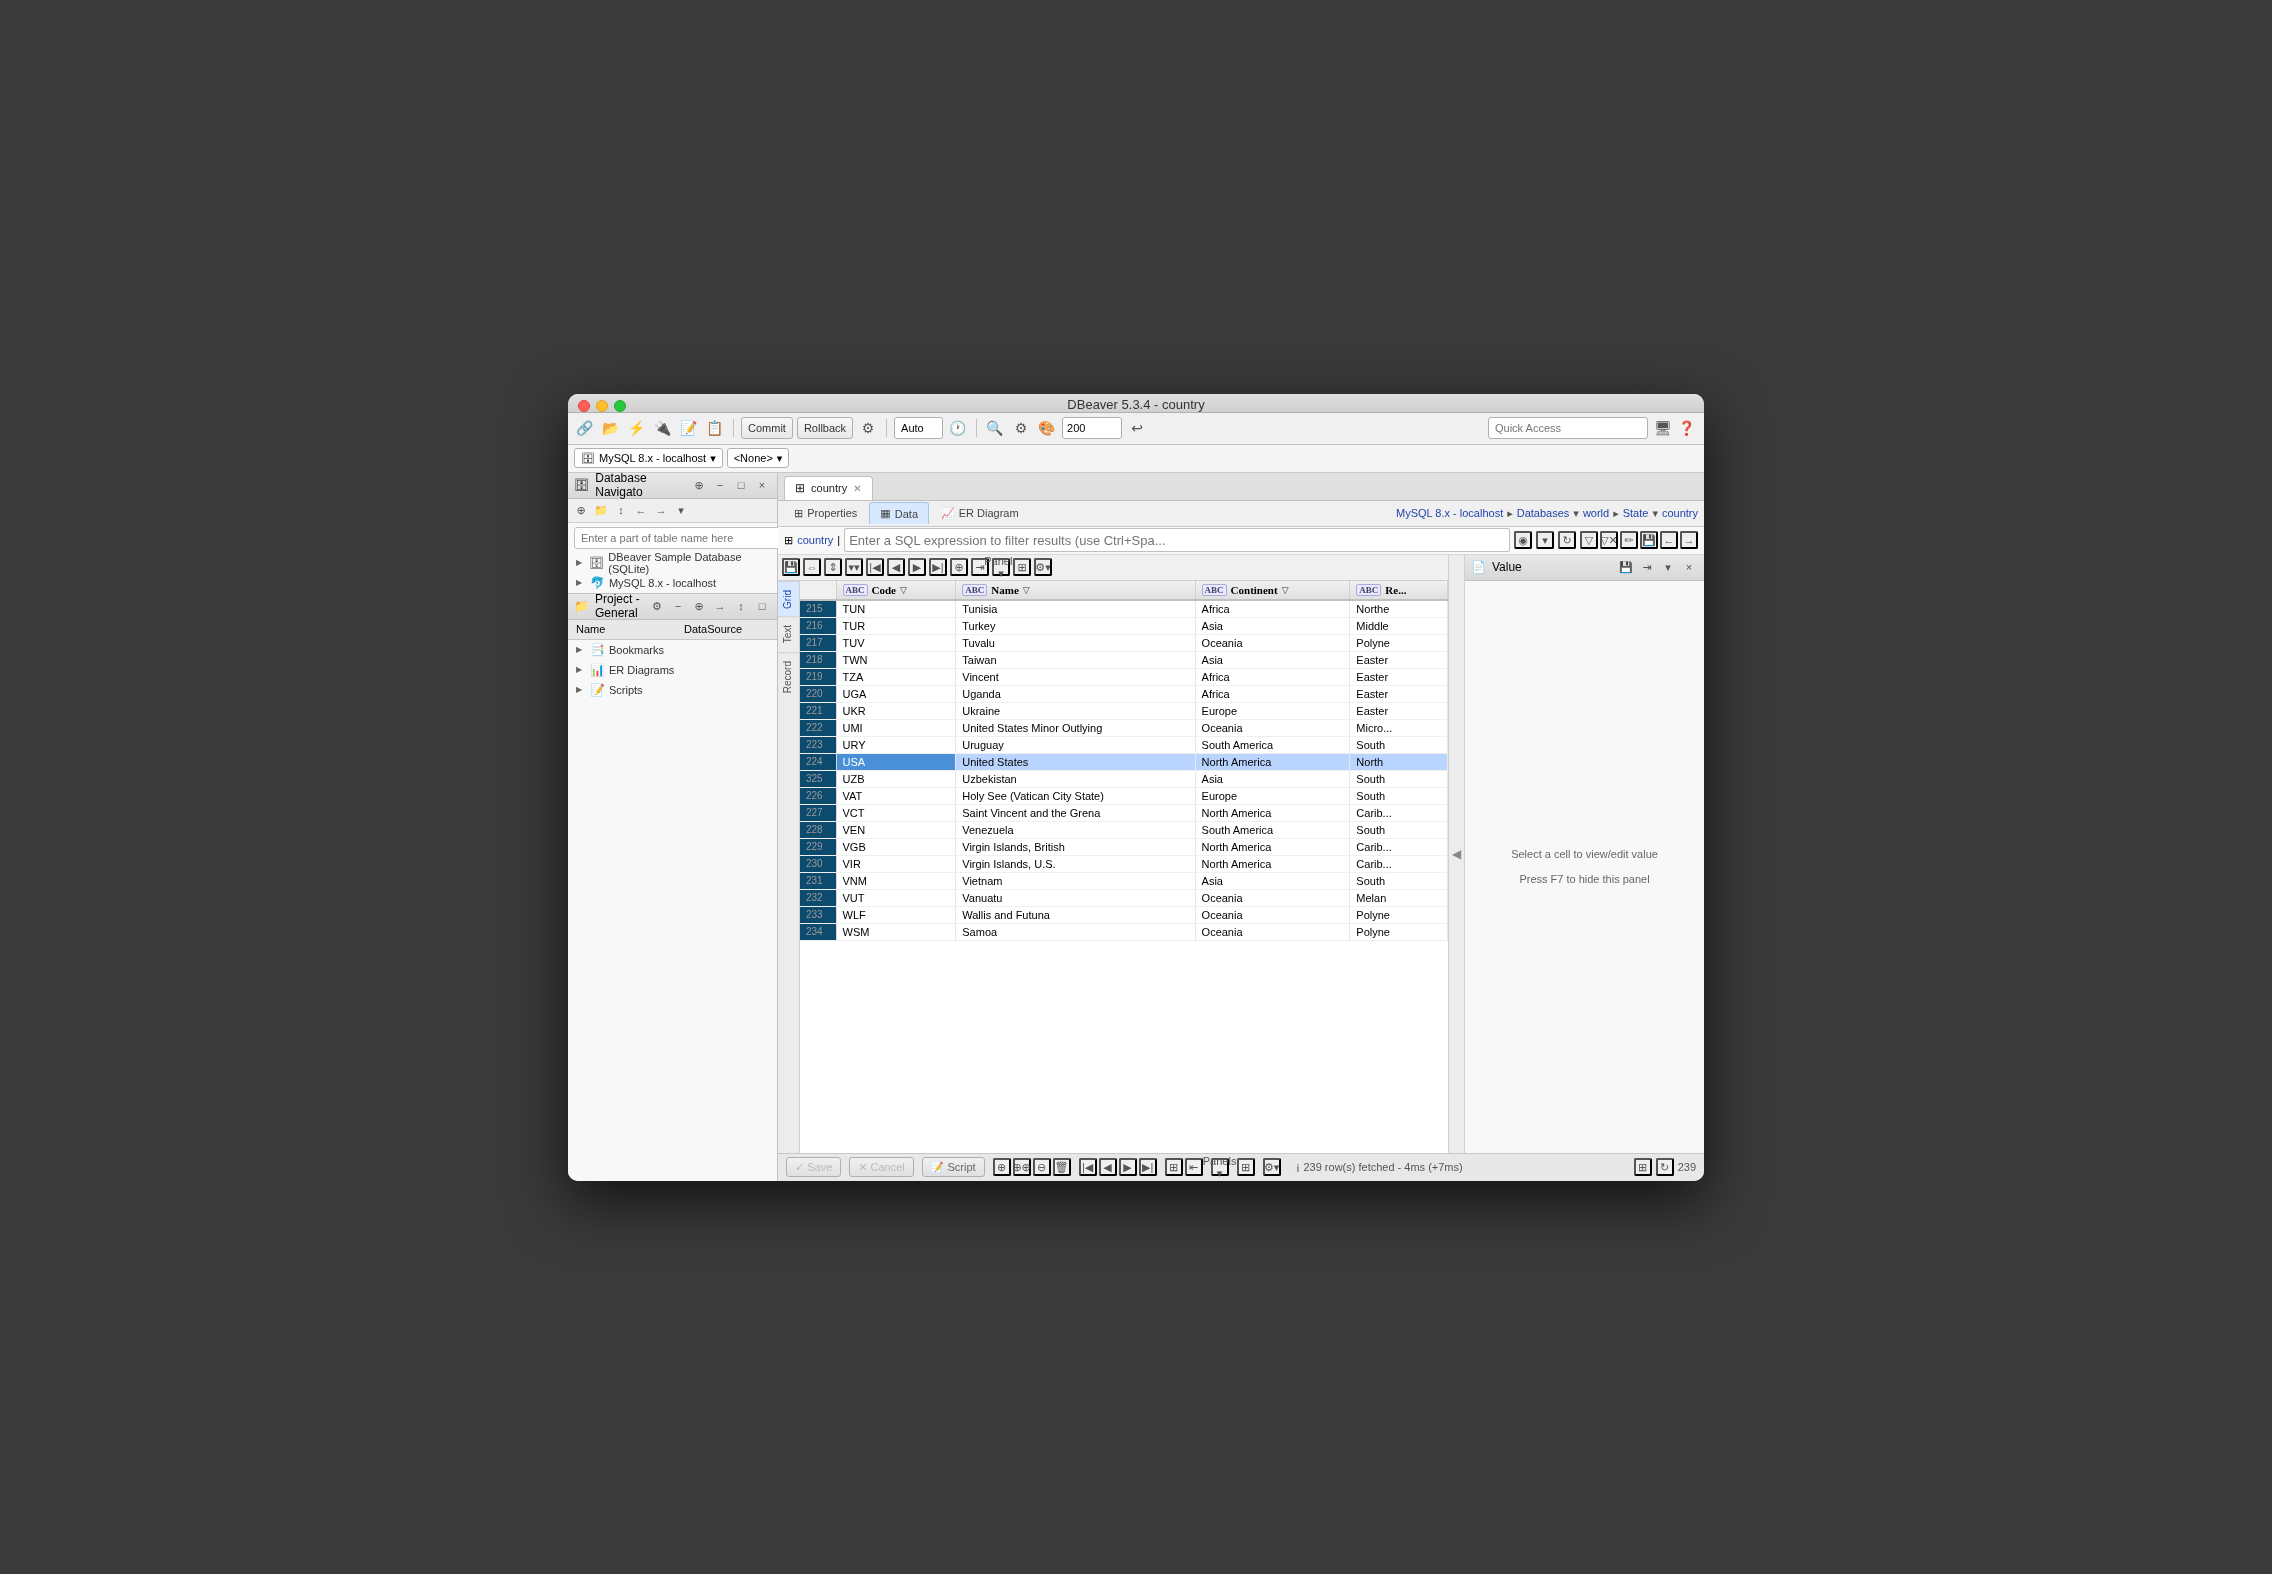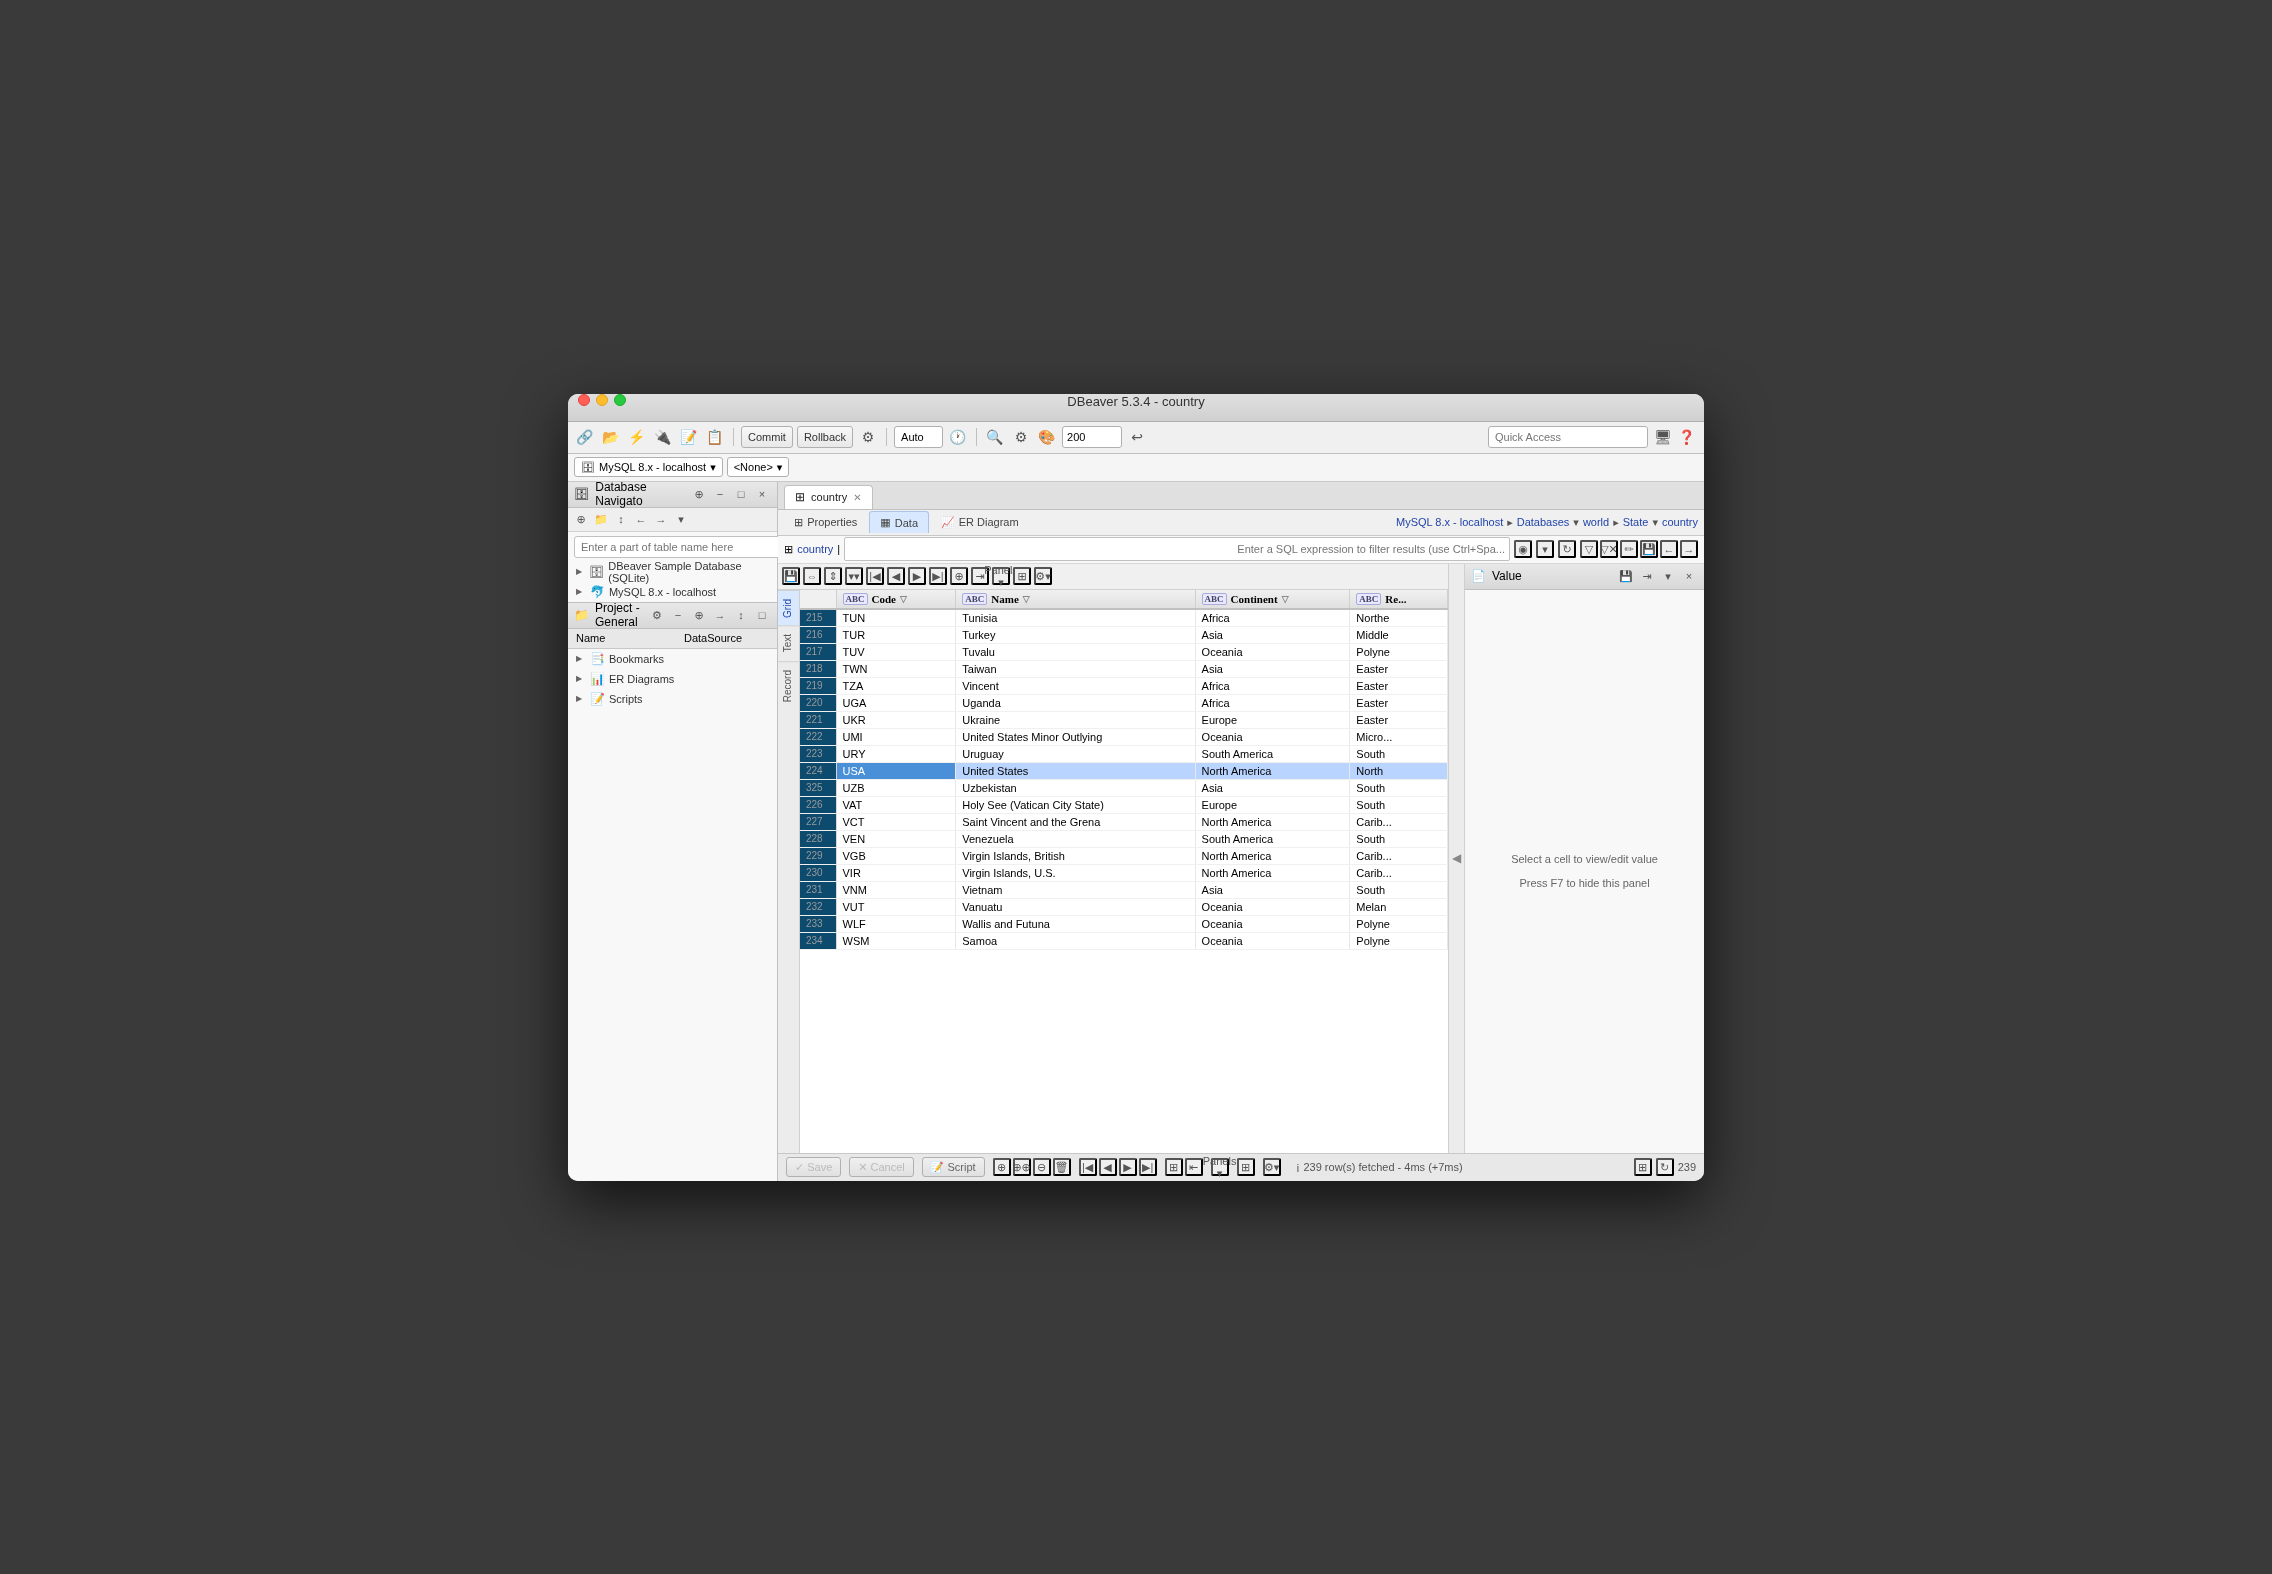--- a/index.html
+++ b/index.html
@@ -17,25 +17,25 @@
       height: 787px;
       background: #ececec;
       border-radius: 10px;
       box-shadow: 0 20px 60px rgba(0,0,0,0.7);
       display: flex;
       flex-direction: column;
       overflow: hidden;
     }
     
     .title-bar {
-      height: 28px;
+      height: 19px;
       background: linear-gradient(to bottom, #e0e0e0, #d0d0d0);
       border-bottom: 1px solid #b0b0b0;
       display: flex;
-      align-items: flex-start;
+      align-items: flex-end;
       padding: 0 10px;
       position: relative;
     }
     .traffic-lights { display: flex; gap: 6px; align-items: center; }
     .traffic-light {
       width: 12px; height: 12px; border-radius: 50%;
     }
     .traffic-light.close { background: #ff5f57; border: 1px solid #e0443e; }
     .traffic-light.minimize { background: #ffbd2e; border: 1px solid #dea123; }
     .traffic-light.maximize { background: #28c940; border: 1px solid #1aab29; }
@@ -297,21 +297,21 @@
       border-bottom: 1px solid #d8d8d8;
       display: flex;
       align-items: center;
       padding: 0 6px;
       gap: 4px;
       font-size: 11px;
     }
     .filter-input {
       flex: 1; height: 24px; padding: 0 4px;
       border: 1px solid #c0c0c0; border-radius: 2px;
-      font-size: 11px; background: white; text-align: right;
+      font-size: 13px; background: white;
     }
 
     
     .data-area {
       display: flex;
       flex: 1;
       overflow: hidden;
     }
     .grid-side-tabs {
       width: 22px;

